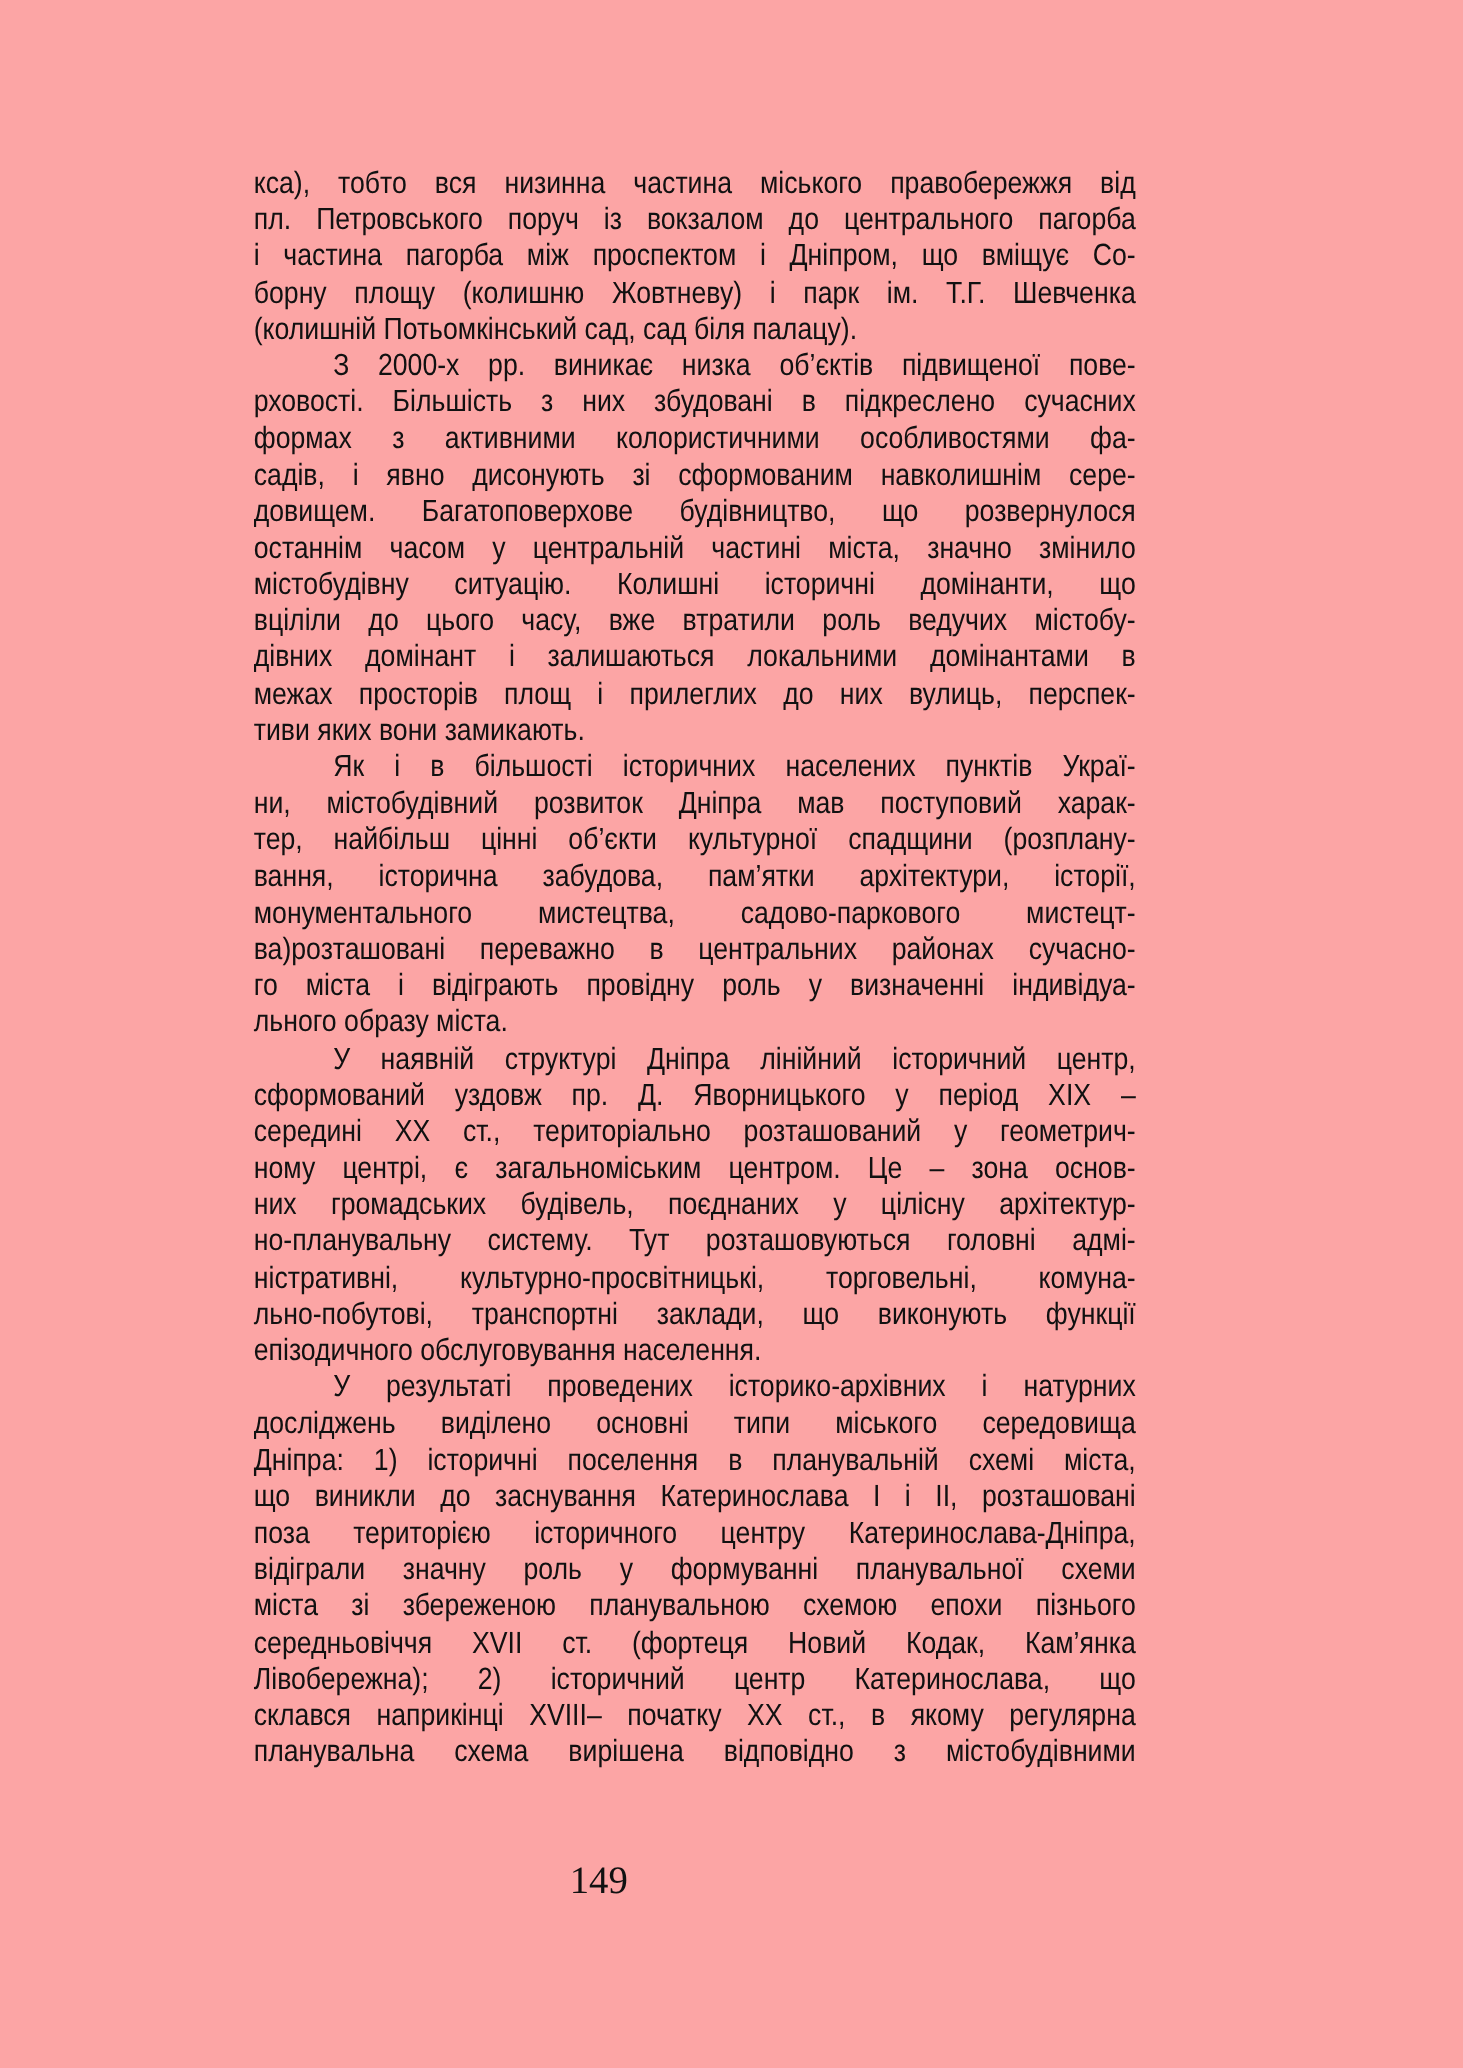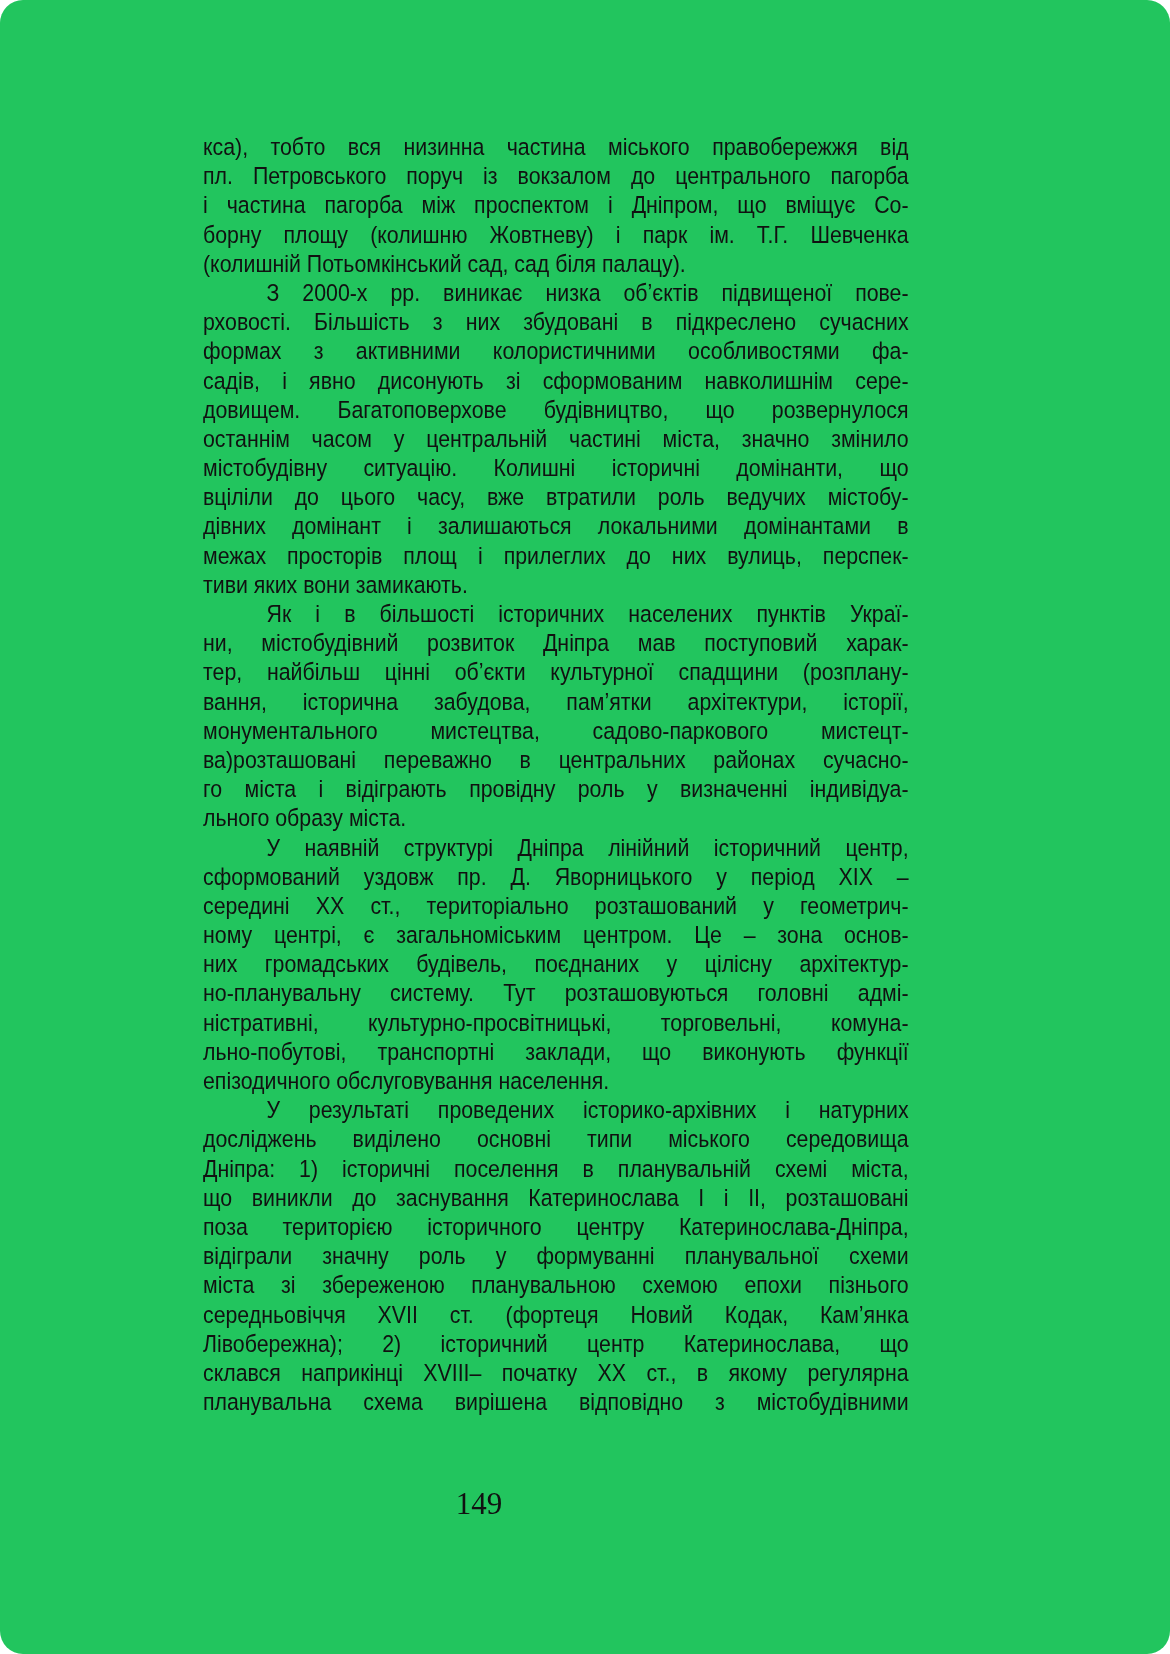--- a/index.html
+++ b/index.html
@@ -1,18 +1,18 @@
 <!DOCTYPE html>
 <html><head>
 <meta charset="utf-8">
 <style>
   html, body { margin: 0; padding: 0; background: #ffffff; }
   body { width: 1170px; height: 1654px; position: relative; overflow: hidden; }
   .page {
-    position: absolute; left: 0; top: 0; width: 1170px; height: 1654px; background: #22c55e; border-radius: 23px;
+    position: absolute; left: 0; top: 0; width: 1170px; height: 1654px; background: #fca5a5;
   }
   .text-block {
     position: absolute; left: 203px; top: 132px; width: 706px;
     font-family: "Liberation Sans", sans-serif;
     font-size: 24.5px; line-height: 29.2px; color: #111;
     transform: scaleX(0.87); transform-origin: left top;
   }
   .text-block .inner { width: 811px; }
   .line {
     display: block; white-space: nowrap; text-align: justify; text-align-last: justify;

